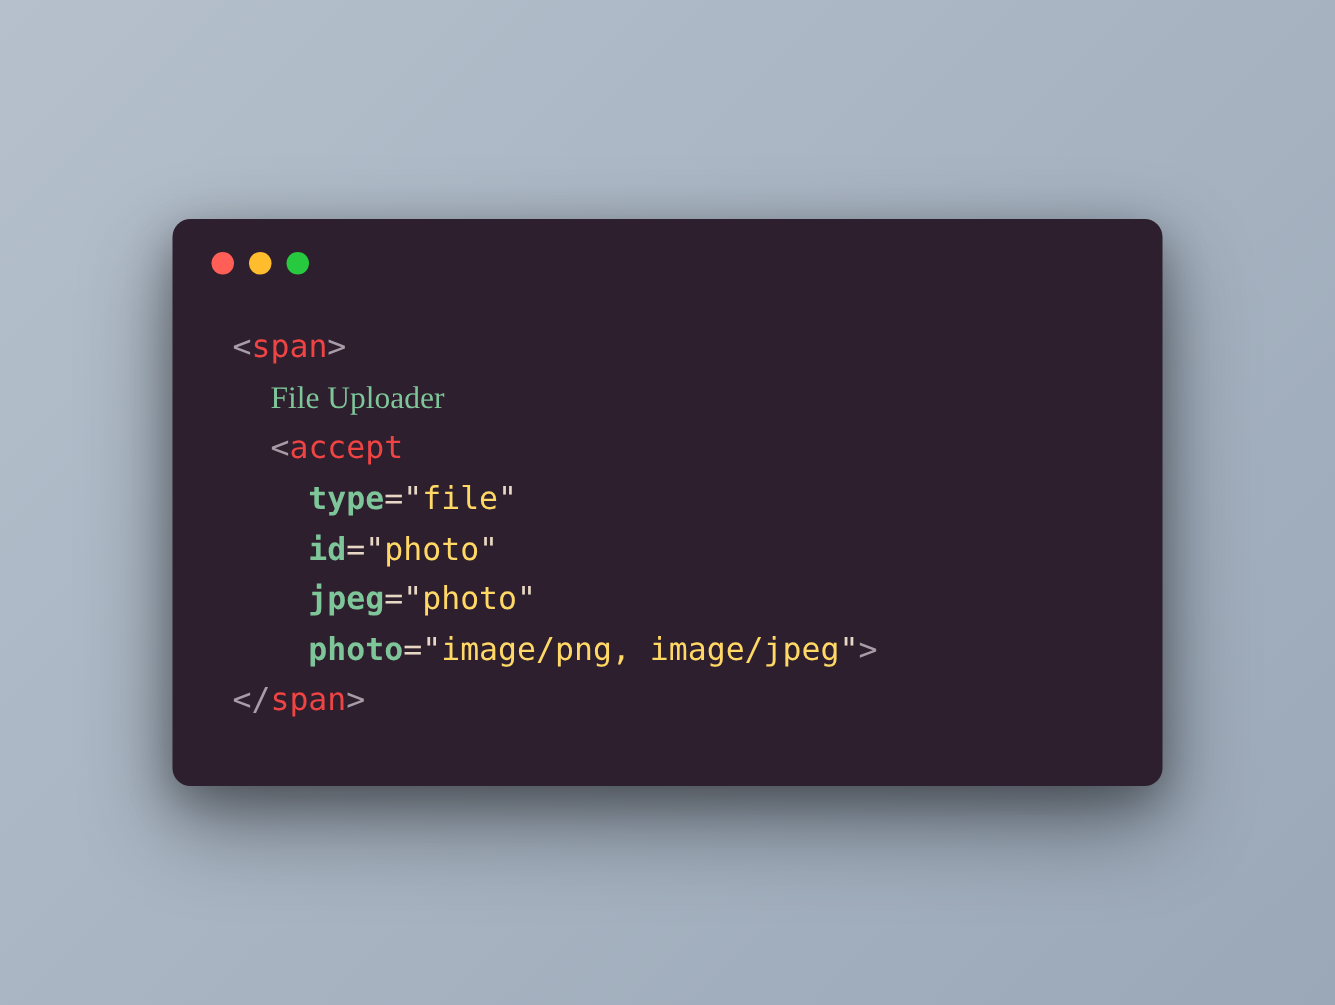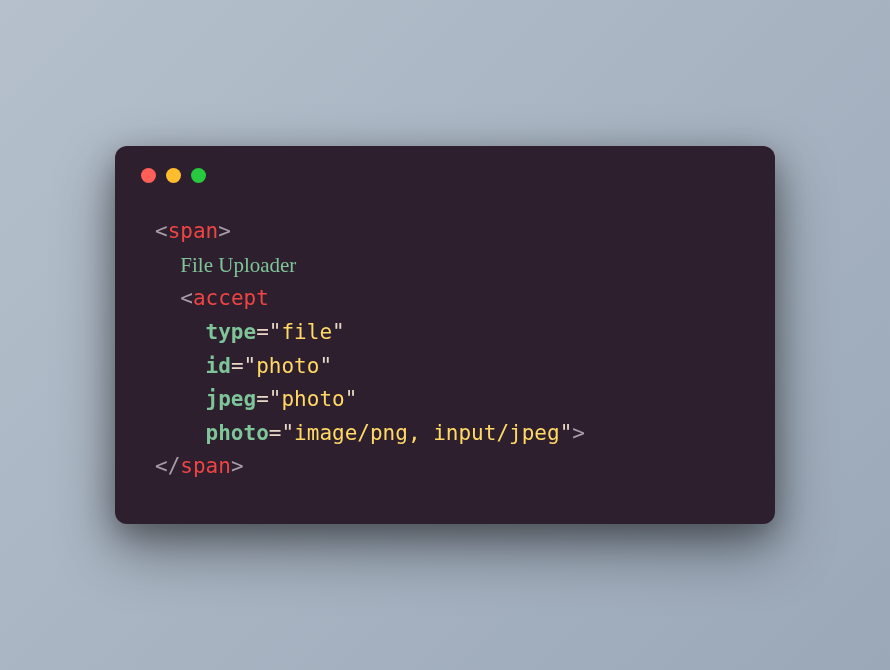--- a/index.html
+++ b/index.html
@@ -58,15 +58,15 @@
     <div class="dot dot-red"></div>
     <div class="dot dot-yellow"></div>
     <div class="dot dot-green"></div>
   </div>
   <div class="code"><span class="punct">&lt;</span><span class="tag">span</span><span class="punct">&gt;</span>
 <span>  </span><span class="text">File Uploader</span>
 <span>  </span><span class="punct">&lt;</span><span class="tag">accept</span>
 <span>    </span><span class="attr">type</span><span class="eq">=</span><span class="eq">"</span><span class="str">file</span><span class="eq">"</span>
 <span>    </span><span class="attr">id</span><span class="eq">=</span><span class="eq">"</span><span class="str">photo</span><span class="eq">"</span>
 <span>    </span><span class="attr">jpeg</span><span class="eq">=</span><span class="eq">"</span><span class="str">photo</span><span class="eq">"</span>
-<span>    </span><span class="attr">photo</span><span class="eq">=</span><span class="eq">"</span><span class="str">image/png, input/jpeg</span><span class="eq">"</span><span class="punct">&gt;</span>
+<span>    </span><span class="attr">photo</span><span class="eq">=</span><span class="eq">"</span><span class="str">image/png, image/jpeg</span><span class="eq">"</span><span class="punct">&gt;</span>
 <span class="punct">&lt;/</span><span class="tag">span</span><span class="punct">&gt;</span></div>
 </div>
 
 </body></html>

